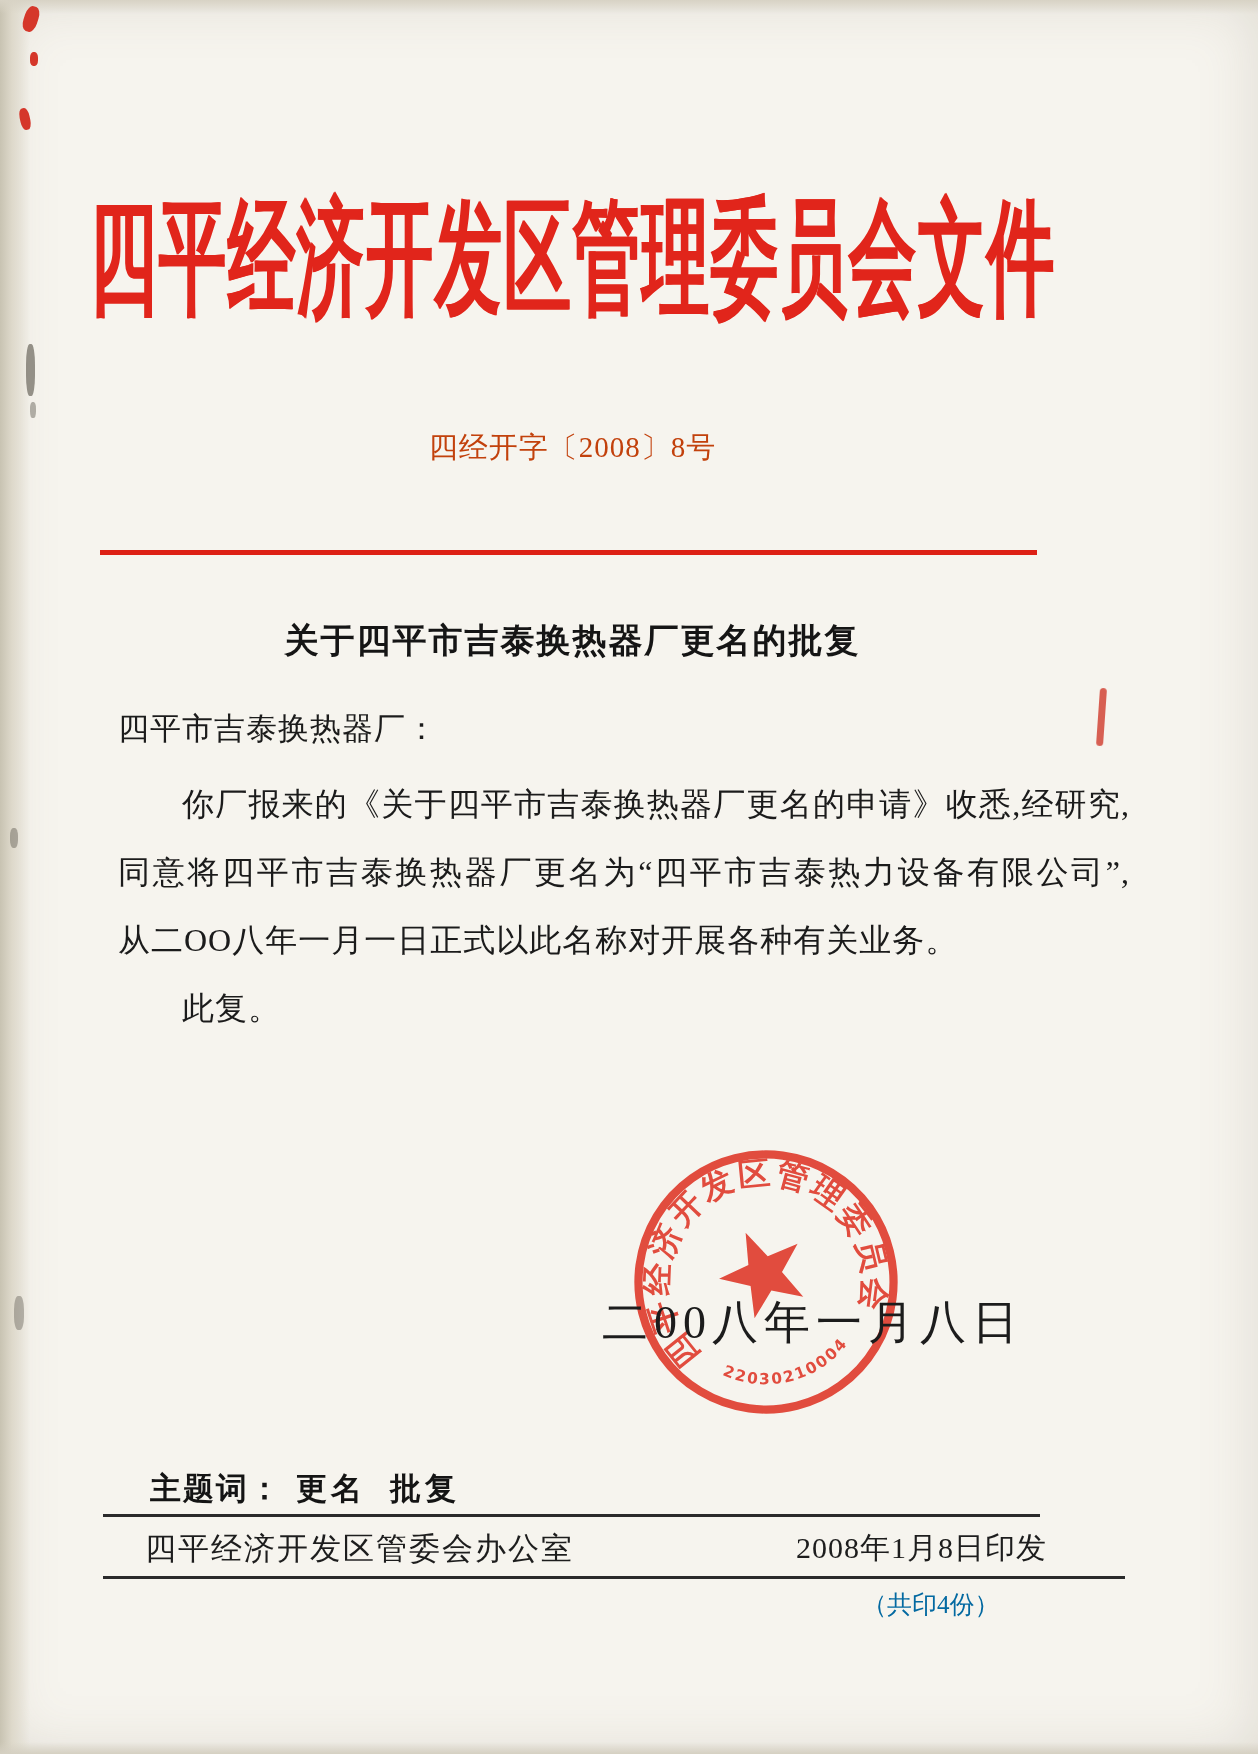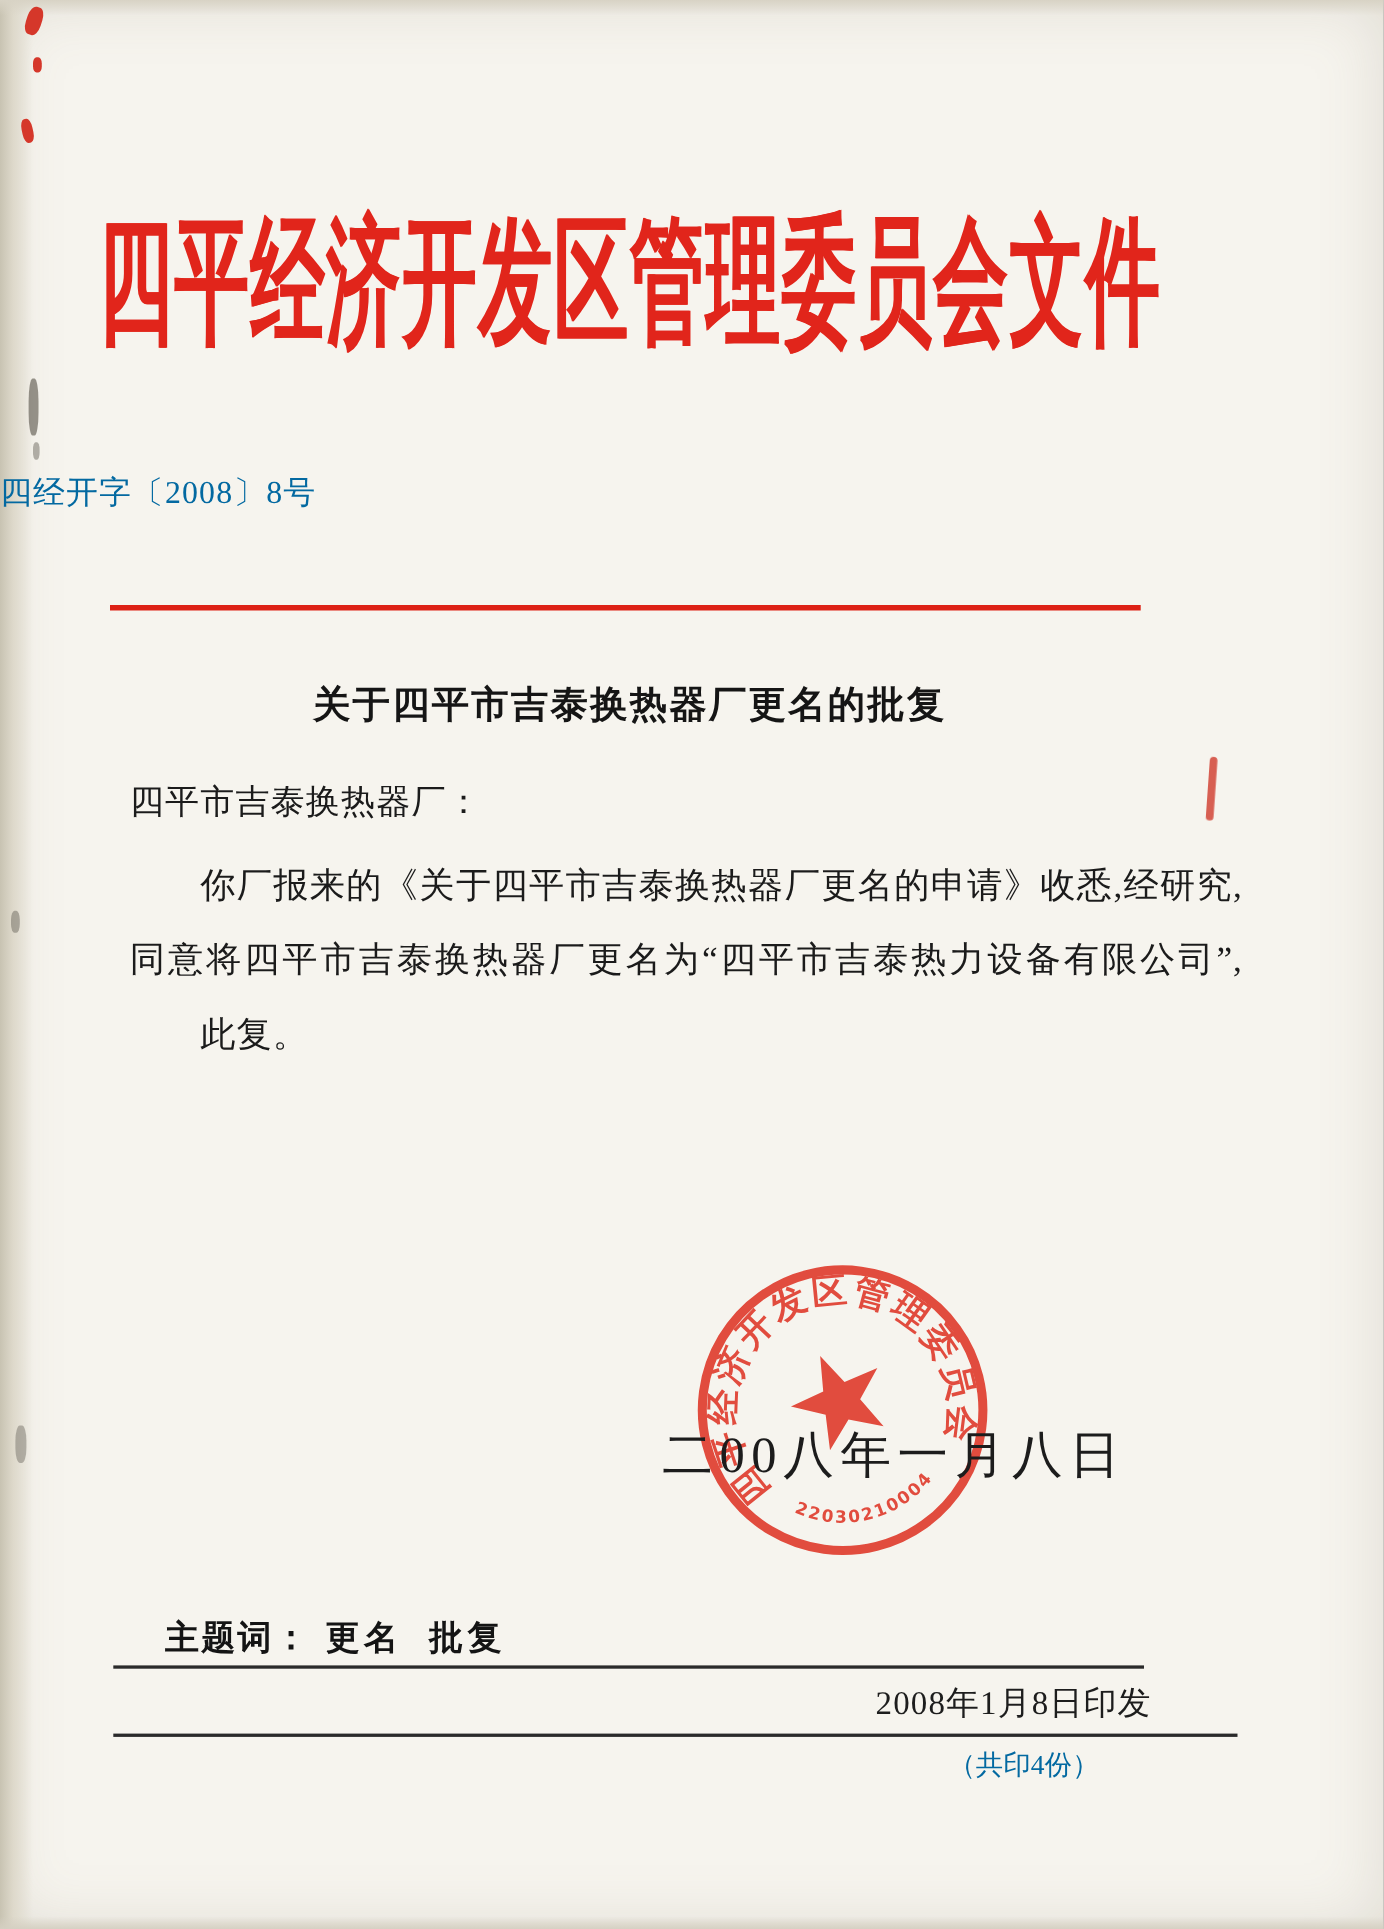--- a/index.html
+++ b/index.html
@@ -35,21 +35,21 @@
     font-size:67px;line-height:67px;
     letter-spacing:2px;
     color:#e1251b;
     transform:scaleY(1.88);
     transform-origin:center center;
     white-space:nowrap;
     text-shadow:1px 0 0 #e1251b;
   }
   .doc-number{
     position:absolute;left:0;top:428px;width:1145px;
-    font-size:29px;letter-spacing:1px;color:#0369a1;
+    text-align:center;font-size:29px;letter-spacing:1px;color:#c2410c;
   }
   .red-rule{position:absolute;left:100px;top:550px;width:937px;height:5px;background:#dd2015;}
 
   .doc-title{
     position:absolute;left:0;top:618px;width:1145px;
     text-align:center;
     font-family:"Liberation Sans","DejaVu Sans",sans-serif;
     font-weight:bold;font-size:34px;letter-spacing:2px;color:#151515;
   }
   .salutation{position:absolute;left:118px;top:708px;font-size:31px;letter-spacing:1px;}
@@ -101,20 +101,21 @@
 
   <div class="red-rule"></div>
 
   <div class="doc-title">关于四平市吉泰换热器厂更名的批复</div>
 
   <div class="salutation">四平市吉泰换热器厂：</div>
 
   <div class="body-block">
     <div class="body-line jst indent">你厂报来的《关于四平市吉泰换热器厂更名的申请》收悉,经研究,</div>
     <div class="body-line jst">同意将四平市吉泰换热器厂更名为“四平市吉泰热力设备有限公司”,</div>
+    <div class="body-line">从二OO八年一月一日正式以此名称对开展各种有关业务。</div>
     <div class="body-line indent">此复。</div>
   </div>
 
   <div class="date-line">二00八年一月八日</div>
 
   <svg class="seal" viewBox="0 0 280 280">
     <defs>
       <path id="sealTopArc" d="M 62.2 194.5 A 95 95 0 1 1 217.8 194.5" fill="none"></path>
       <path id="sealBottomArc" d="M 73.7 214.6 A 101 101 0 0 0 206.3 214.6" fill="none"></path>
     </defs>
@@ -128,17 +129,18 @@
     </text>
   </svg>
 
   <div class="subject-row">
     <span class="lbl">主题词：</span>
     <span class="term1">更名</span>
     <span class="term2">批复</span>
   </div>
 
   <div class="rule1"></div>
+  <div class="office">四平经济开发区管委会办公室</div>
   <div class="print-date">2008年1月8日印发</div>
   <div class="rule2"></div>
   <div class="copies">（共印4份）</div>
 
 </div>
 
 </body></html>

